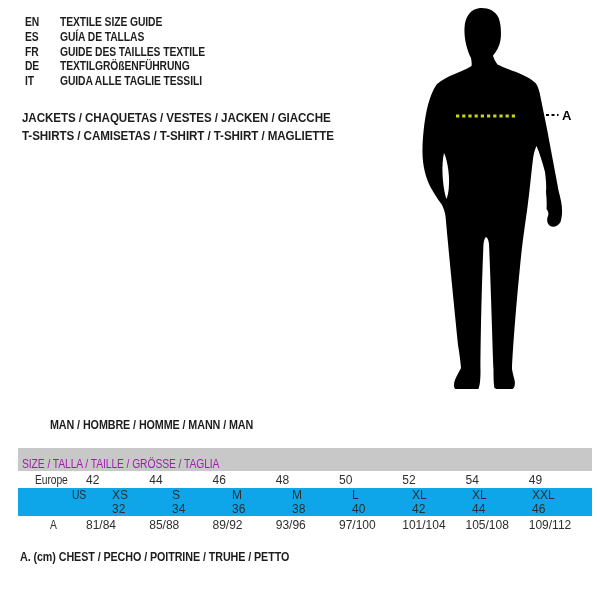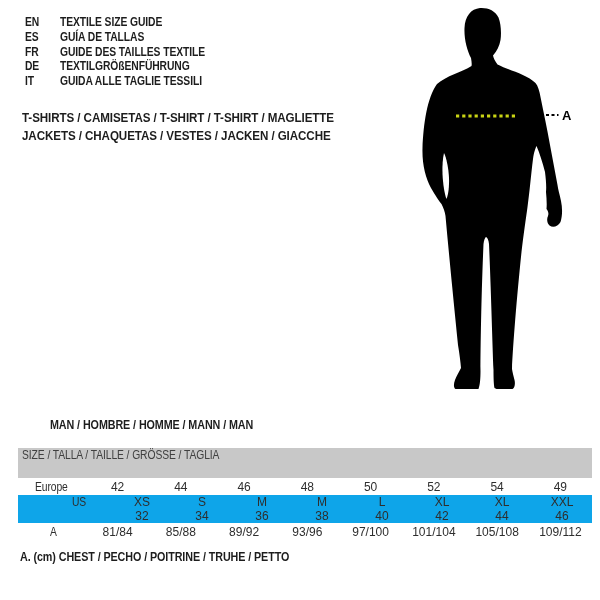--- a/index.html
+++ b/index.html
@@ -21,28 +21,28 @@
 
   
   .figure-wrap { position: absolute; left: 400px; top: 0; width: 200px; height: 400px; }
   .figure-wrap svg { display: block; width: 200px; height: 400px; }
 
   
   .man-title { position: absolute; left: 20px; top: 418px; height: 14px; display: flex; align-items: center; font-size: 12.5px; font-weight: bold; padding-left: 30px; }
 
   
   .size-table { position: absolute; left: 18px; top: 448px; width: 574px; font-size: 12px; color: #2e2e2e; }
-  .st-header { height: 30px; background: #c8c8c8; display: flex; align-items: flex-start; padding-left: 4px; color: #404040; font-size: 12px; }
+  .st-header { height: 23px; background: #c8c8c8; display: flex; align-items: flex-end; padding-left: 4px; color: #a21caf; font-size: 12px; }
   .st-row { display: flex; align-items: center; }
   .st-row.r-europe { height: 17px; }
   .st-row.r-us, .st-row.r-num { height: 14px; }
   .st-row.r-a { height: 17px; }
   .st-band { background: #0ea5e9; padding-left: 26px; }
   .st-label { flex: 0 0 68px; padding-left: 4px; text-align: center; }
-  .st-cell { flex: 1 1 0; text-align: center; }
+  .st-cell { flex: 1 1 0; text-align: left; }
 
   
   .footnote { position: absolute; left: 20px; top: 550px; height: 14px; display: flex; align-items: center; font-size: 12.5px; font-weight: bold; }
 </style>
 </head>
 <body>
 
 <div id="stage">
 
   <div class="lang-block">
@@ -63,24 +63,24 @@
       <span class="cond">TEXTILGRÖßENFÜHRUNG</span>
     </div>
     <div class="lang-row">
       <span class="lang-code"><span class="cond">IT</span></span>
       <span class="cond">GUIDA ALLE TAGLIE TESSILI</span>
     </div>
   </div>
 
   <div class="product-block">
     <div class="product-line">
+      <span class="cond">JACKETS / CHAQUETAS / VESTES / JACKEN / GIACCHE</span>
+    </div>
+    <div class="product-line">
       <span class="cond">T-SHIRTS / CAMISETAS / T-SHIRT / T-SHIRT / MAGLIETTE</span>
-    </div>
-    <div class="product-line">
-      <span class="cond">JACKETS / CHAQUETAS / VESTES / JACKEN / GIACCHE</span>
     </div>
   </div>
 
   <div class="figure-wrap">
     <svg viewBox="400 0 200 400" xmlns="http://www.w3.org/2000/svg">
 
       <path fill="#000000" d="
         M 480 8
         C 471 9 465 16 464.5 28
         C 464 39 467 50 471 58

